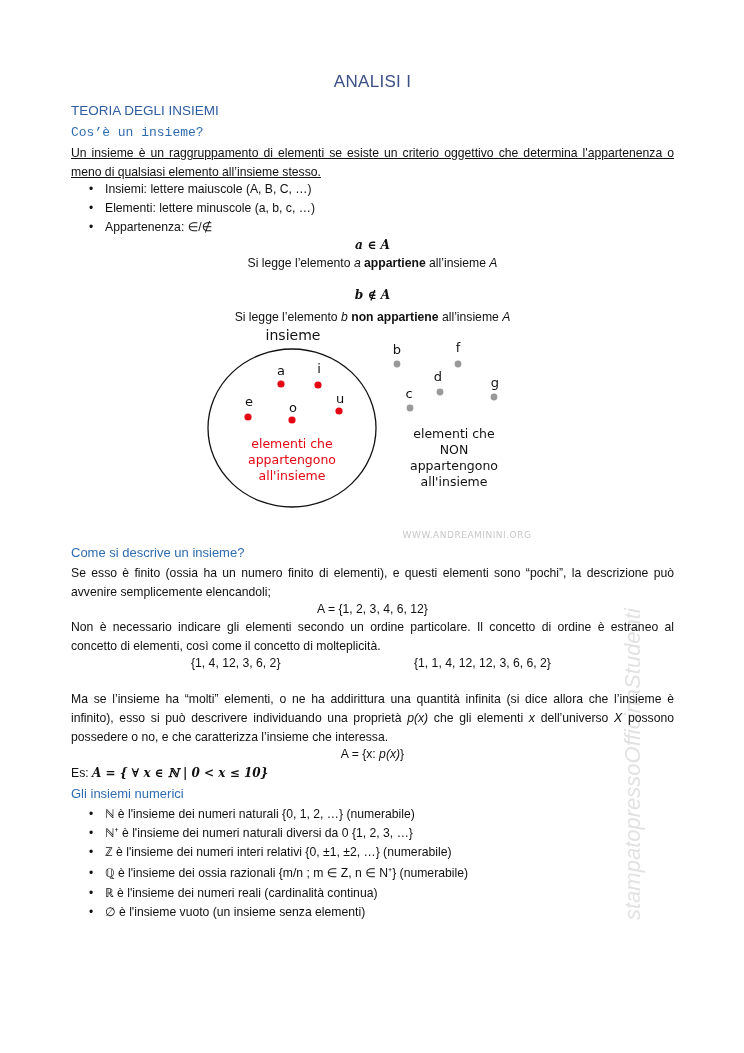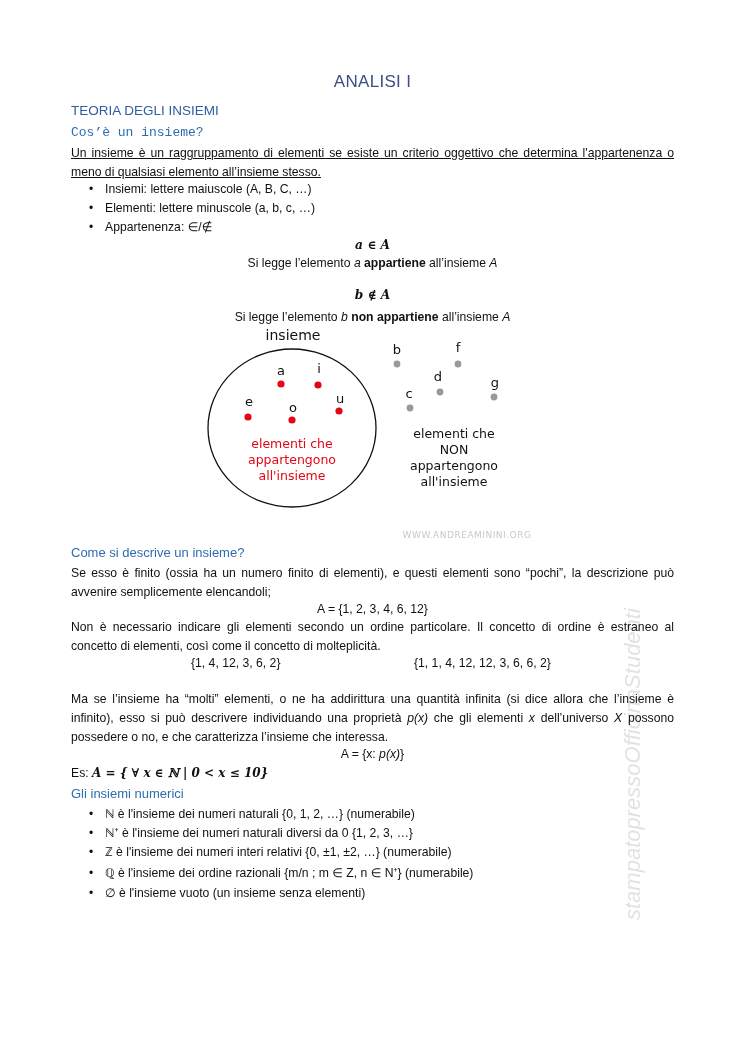--- a/index.html
+++ b/index.html
@@ -103,16 +103,17 @@
   <div class="center" style="top:745px;"><span>A = {x: </span><span class="it">p(x)</span><span>}</span></div>
 
   <div style="position:absolute; left:0; top:764px; line-height:19px;"><span>Es: </span><span class="math" style="font-size:12px;">A = { ∀ x ∈ ℕ | 0 &lt; x ≤ 10}</span></div>
 
   <div class="h2" style="top:786px;">Gli insiemi numerici</div>
 
   <ul class="bul" style="top:805px;">
     <li>ℕ è l'insieme dei numeri naturali {0, 1, 2, …} (numerabile)</li>
     <li>ℕ⁺ è l'insieme dei numeri naturali diversi da 0 {1, 2, 3, …}</li>
     <li>ℤ è l'insieme dei numeri interi relativi {0, ±1, ±2, …} (numerabile)</li>
-    <li style="height:22px;line-height:22px;">ℚ è l'insieme dei ordine razionali {m/n ; m ∈ Z, n ∈ N⁺} (numerabile)</li>
+    <li style="height:22px;line-height:22px;">ℚ è l'insieme dei ossia razionali {m/n ; m ∈ Z, n ∈ N⁺} (numerabile)</li>
+    <li>ℝ è l'insieme dei numeri reali (cardinalità continua)</li>
     <li>∅ è l'insieme vuoto (un insieme senza elementi)</li>
   </ul>
 </div>
 
 </body></html>

